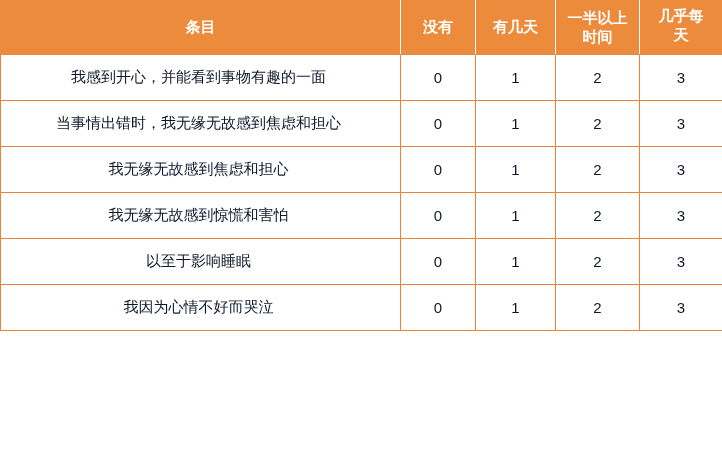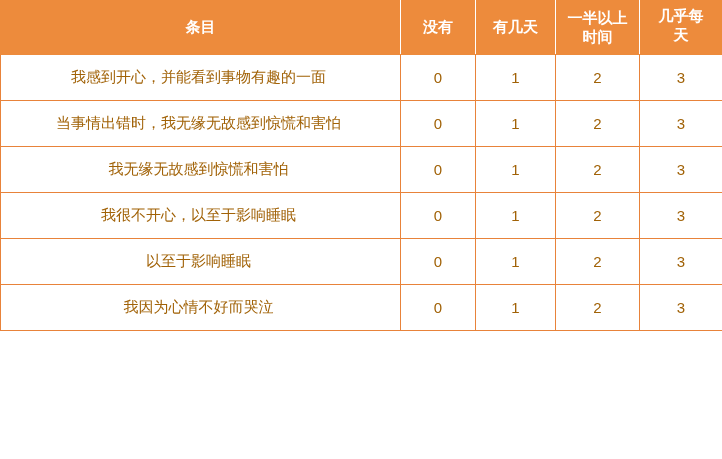--- a/index.html
+++ b/index.html
@@ -49,21 +49,21 @@
   }
   thead th.opt-head-last {
     border-left: 1px solid #ffffff;
     border-right: 1px solid #ED8B3C;
     font-family: Liberation Mono, monospace;
   }
 
   tbody td {
     height: 41px;
     font-size: 15px;
-    color: #a16207;
+    color: #0f172a;
     border-bottom: 1px solid #E8833A;
     border-left: 1px solid #E8833A;
     border-right: 1px solid #E8833A;
     padding: 2px 10px;
     vertical-align: middle;
     background: #ffffff;
   }
   tbody td.item-cell {
     text-align: center;
     padding-right: 14px;
@@ -113,35 +113,35 @@
     </thead>
     <tbody>
       <tr>
         <td class="item-cell">我感到开心，并能看到事物有趣的一面</td>
         <td class="score-cell">0</td>
         <td class="score-cell">1</td>
         <td class="score-cell">2</td>
         <td class="score-cell">3</td>
       </tr>
       <tr>
-        <td class="item-cell">当事情出错时，我无缘无故感到惊慌和害怕</td>
+        <td class="item-cell">当事情出错时，我无缘无故感到焦虑和担心</td>
+        <td class="score-cell">0</td>
+        <td class="score-cell">1</td>
+        <td class="score-cell">2</td>
+        <td class="score-cell">3</td>
+      </tr>
+      <tr>
+        <td class="item-cell">我无缘无故感到焦虑和担心</td>
         <td class="score-cell">0</td>
         <td class="score-cell">1</td>
         <td class="score-cell">2</td>
         <td class="score-cell">3</td>
       </tr>
       <tr>
         <td class="item-cell">我无缘无故感到惊慌和害怕</td>
-        <td class="score-cell">0</td>
-        <td class="score-cell">1</td>
-        <td class="score-cell">2</td>
-        <td class="score-cell">3</td>
-      </tr>
-      <tr>
-        <td class="item-cell">我很不开心，以至于影响睡眠</td>
         <td class="score-cell">0</td>
         <td class="score-cell">1</td>
         <td class="score-cell">2</td>
         <td class="score-cell">3</td>
       </tr>
       <tr>
         <td class="item-cell">以至于影响睡眠</td>
         <td class="score-cell">0</td>
         <td class="score-cell">1</td>
         <td class="score-cell">2</td>

